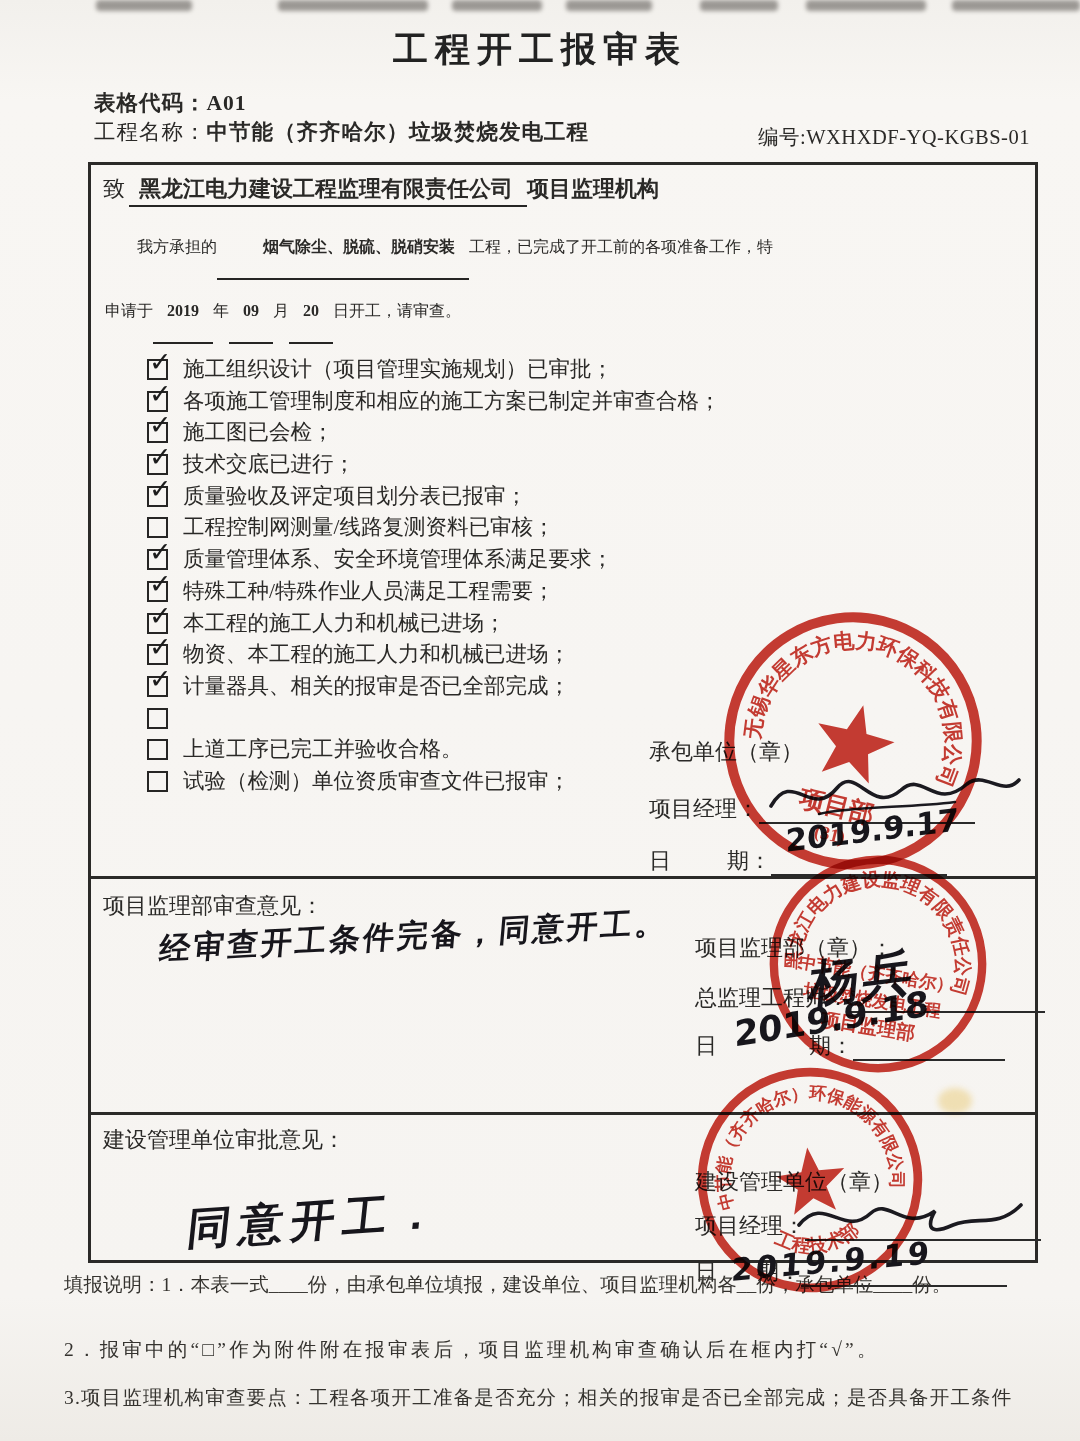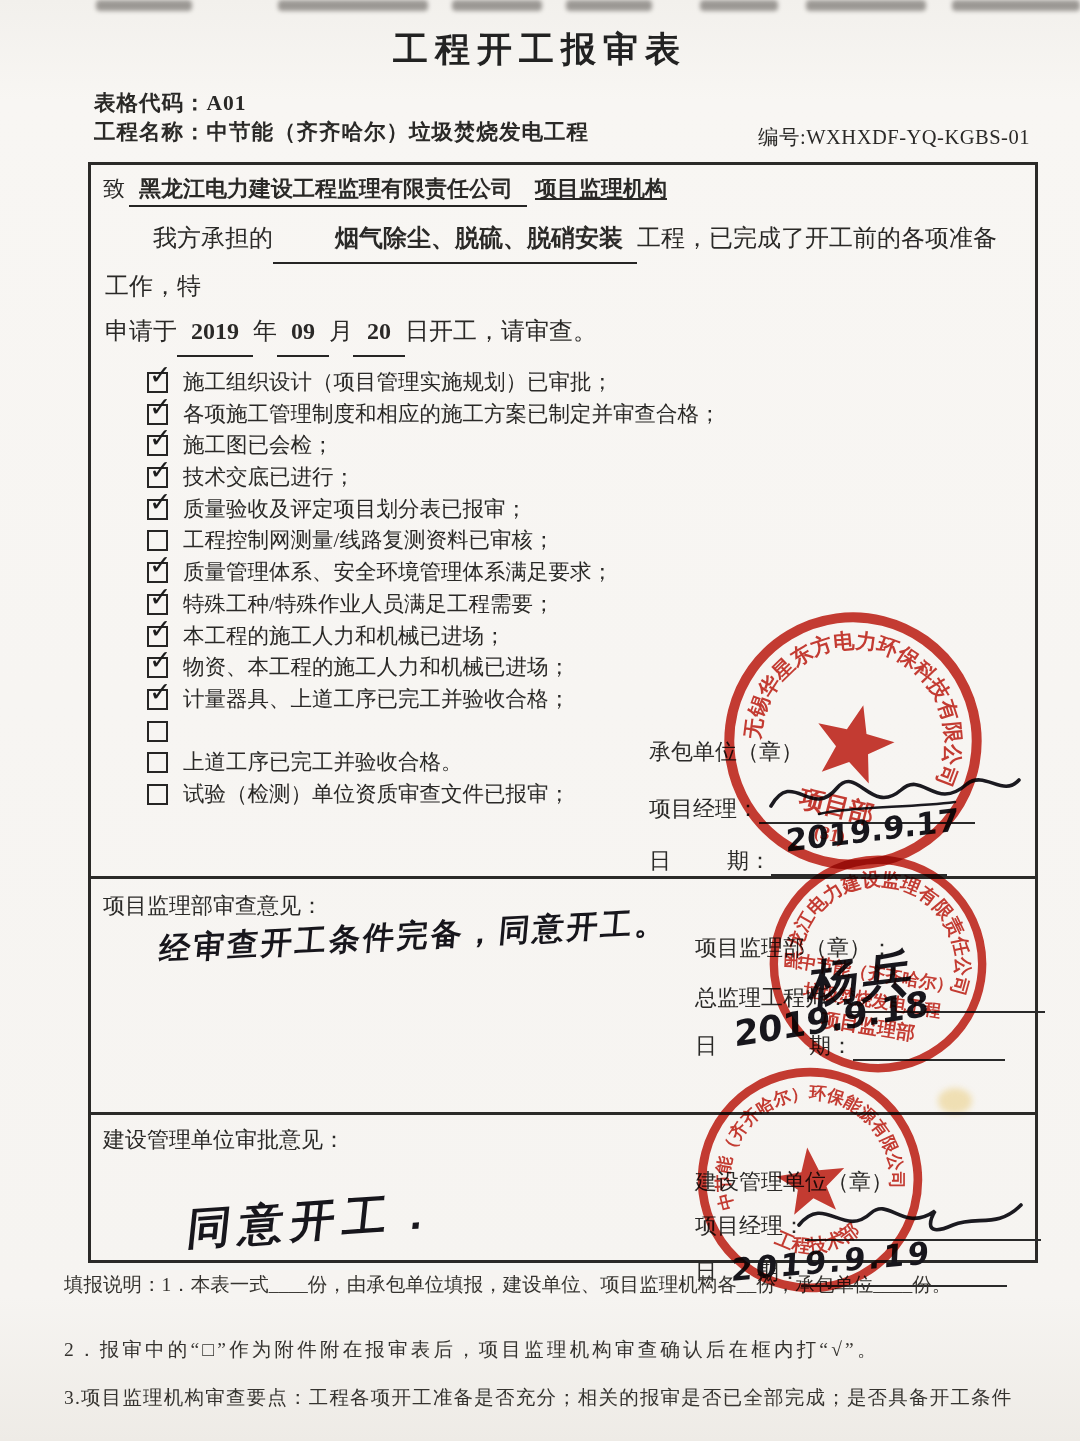--- a/index.html
+++ b/index.html
@@ -7,33 +7,33 @@
         background:linear-gradient(180deg,#f2f0ec,#f8f6f3 7%,#f6f4f1 90%,#eeebe6);
         font-family:"Liberation Serif","DejaVu Serif",serif;color:#2a2927;}
   
   .smudge{position:absolute;top:0;height:11px;background:#55514d;opacity:.55;filter:blur(2px);border-radius:4px;}
   
   .title{position:absolute;top:26px;left:0;right:0;margin:0;text-align:center;
          font-size:35px;font-weight:bold;letter-spacing:7px;color:#222;}
   .meta{position:absolute;left:94px;font-size:21.5px;letter-spacing:1px;}
   .meta-code{top:88px;font-weight:bold;}
   .meta-proj{top:117px;font-weight:600;}
-  .meta-proj .lab{font-weight:bold;}
+  .meta-proj .lab{font-weight:normal;}
   .doc-no{position:absolute;top:123px;left:758px;font-size:20.5px;letter-spacing:.5px;}
   
   .form{position:absolute;left:88px;top:162px;width:950px;height:1101px;box-sizing:border-box;
         border:3px solid #2b2a28;}
   .sec{position:relative;box-sizing:border-box;}
   .sec1{height:702px;}
   .sec2{height:236px;border-top:3px solid #2b2a28;}
   .sec3{height:201px;border-top:3px solid #2b2a28;}
   .to-line{margin:9px 0 0 12px;font-size:22px;}
   .u-company{display:inline-block;border-bottom:2.2px solid #262524;padding:0 14px 1px 10px;font-weight:bold;margin-left:4px;}
-  .to-suffix{margin-left:8px;font-weight:bold;text-decoration:underline;}
-  .para{margin:0 24px 0 14px;font-size:24px;line-height:45px;}
+  .to-suffix{font-weight:bold;}
+  .para{margin:0 24px 0 14px;font-size:16px;line-height:61px;}
   .para-first{margin-top:9px;text-indent:2em;}
   .blank{display:inline-block;border-bottom:2.2px solid #262524;padding:0 14px 1px 14px;font-weight:bold;}
   
   .checklist{list-style:none;margin:10px 0 0 56px;padding:0;font-size:21.5px;}
   .checklist li{display:flex;align-items:flex-start;height:31.7px;}
   .cb{position:relative;flex:0 0 auto;width:17px;height:17px;border:2.4px solid #262524;margin:5px 15px 0 0;}
   .cb .tick{position:absolute;left:0;top:-13px;font-size:27px;line-height:27px;
             font-family:"DejaVu Sans",sans-serif;color:#1c1c1c;font-weight:bold;}
   
   .srow{position:absolute;font-size:22px;white-space:nowrap;}
@@ -143,21 +143,21 @@
           <li>
             <span class="cb">
               <span class="tick">✓</span>
             </span>
             <span>物资、本工程的施工人力和机械已进场；</span>
           </li>
           <li>
             <span class="cb">
               <span class="tick">✓</span>
             </span>
-            <span>计量器具、上道工序已完工并验收合格；</span>
+            <span>计量器具、相关的报审是否已全部完成；</span>
           </li>
           <li>
             <span class="cb"></span>
           </li>
           <li>
             <span class="cb"></span>
             <span>上道工序已完工并验收合格。</span>
           </li>
           <li>
             <span class="cb"></span>

